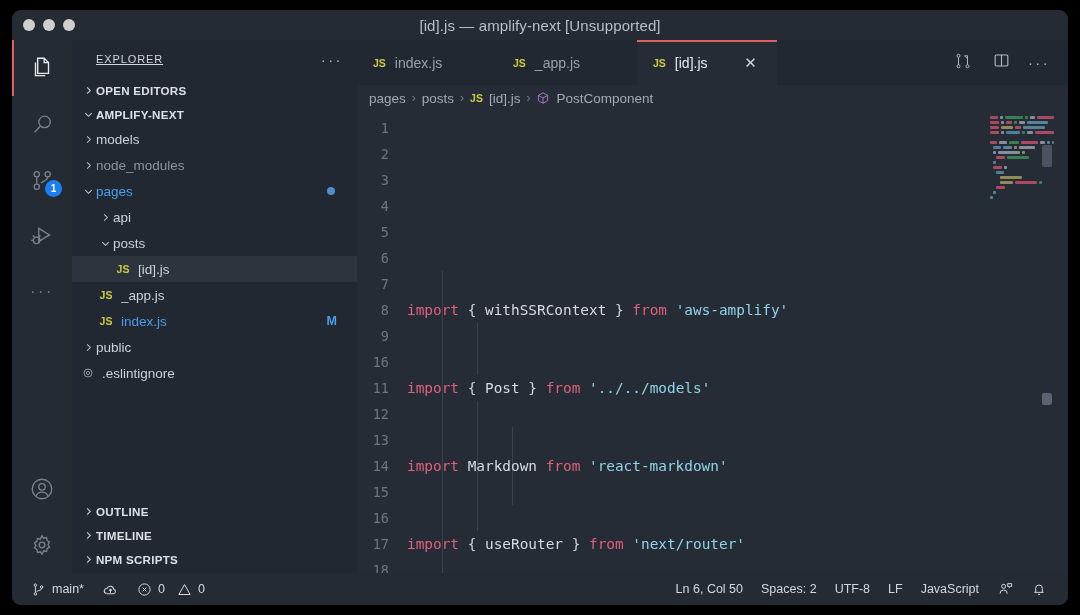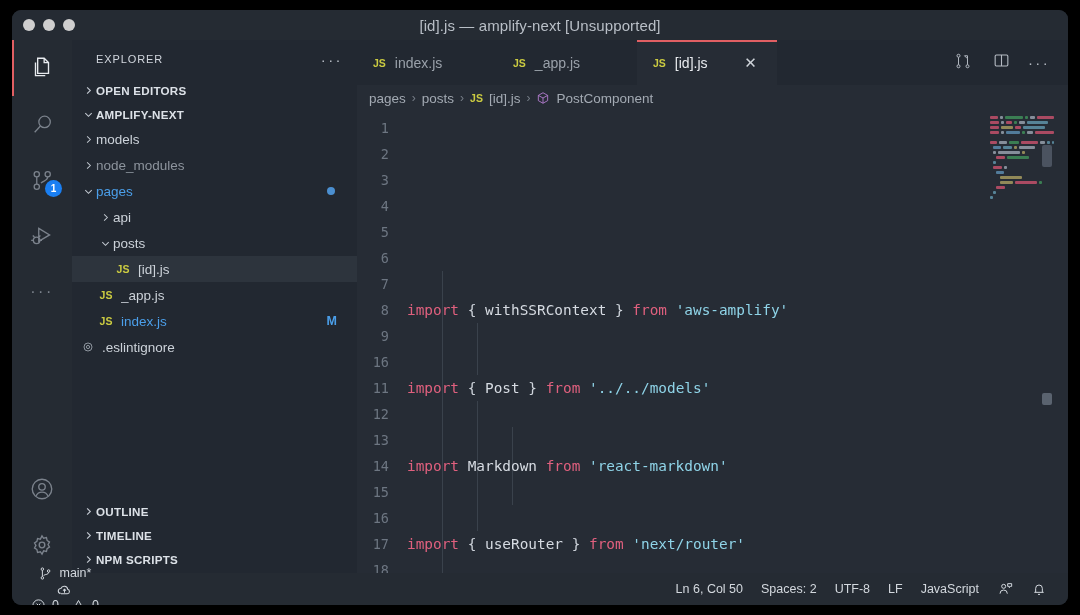--- a/index.html
+++ b/index.html
@@ -71,21 +71,21 @@
     width: 285px; background: #222831;
     flex: 0 0 285px;
     display: flex; flex-direction: column;
     font-size: 12.5px; color: #c3c9d1;
     overflow: hidden;
   }
   .sb-header {
     height: 38px; display: flex; align-items: center;
     padding: 0 14px 0 24px; justify-content: space-between;
   }
-  .sb-title { font-size: 11px; letter-spacing: .9px; color: #d2d7de; font-weight: 400; }
+  .sb-title { font-size: 11px; letter-spacing: .9px; color: #d2d7de; font-weight: 400; text-decoration: underline; }
   .sb-dots { letter-spacing: 2.4px; font-size: 15px; color: #b9bfc7; line-height: 1; }
 
   .section-row {
     height: 24px; display: flex; align-items: center;
     padding-left: 8px; font-size: 11.6px; font-weight: 700;
     color: #dde2e8; letter-spacing: .25px;
   }
   .chev {
     width: 16px; display: inline-flex; align-items: center; justify-content: center;
     color: #c2c8d0; flex: 0 0 16px;
@@ -191,21 +191,21 @@
     border-radius: 2px;
   }
 
   
   .statusbar {
     height: 32px; flex: 0 0 32px; background: #252b33;
     display: flex; align-items: center;
     font-size: 12.5px; color: #d3d8de;
   }
   .st { display: flex; align-items: center; gap: 6px; padding: 0 9px; height: 100%; }
-  .st-left { display: flex; align-items: center; padding-left: 10px; flex-direction: column; }
+  .st-left { display: flex; align-items: center; padding-left: 10px; }
   .st-right { margin-left: auto; display: flex; align-items: center; padding-right: 12px; }
   .st svg { display: block; }
 </style>
 </head>
 <body>
 
 <div id="app">
 
   <div class="titlebar">
     <div class="traffic">
@@ -365,20 +365,28 @@
           <div class="row" style="padding-left: 25px;">
             <span class="js-icon">JS</span>
             <span class="file-gap"></span>
             <span class="lbl">_app.js</span>
           </div>
           <div class="row mod" style="padding-left: 25px;">
             <span class="js-icon">JS</span>
             <span class="file-gap"></span>
             <span class="lbl">index.js</span>
             <span class="mbadge">M</span>
+          </div>
+          <div class="row" style="padding-left: 8px;">
+            <span class="chev">
+              <svg width="11" height="11" viewBox="0 0 24 24" fill="none" stroke="currentColor" stroke-width="2.2">
+                <path d="M9 5l7 7-7 7"></path>
+              </svg>
+            </span>
+            <span class="lbl">public</span>
           </div>
           <div class="row" style="padding-left: 8px;">
             <span class="eslint-icon">
               <svg width="12" height="12" viewBox="0 0 24 24" fill="none" stroke="currentColor" stroke-width="1.8">
                 <circle cx="12" cy="12" r="8"></circle>
                 <circle cx="12" cy="12" r="3.2"></circle>
               </svg>
             </span>
             <span class="file-gap"></span>
             <span class="lbl">.eslintignore</span>

